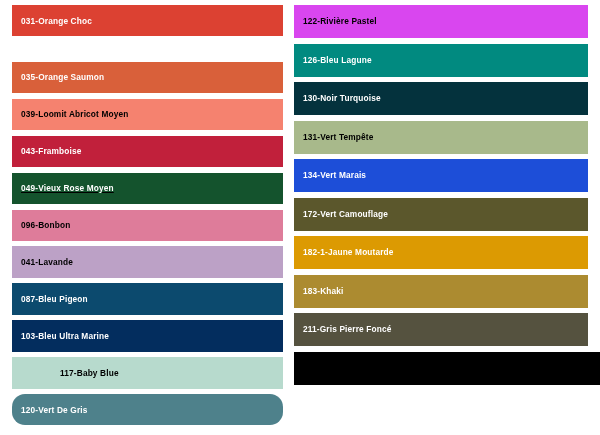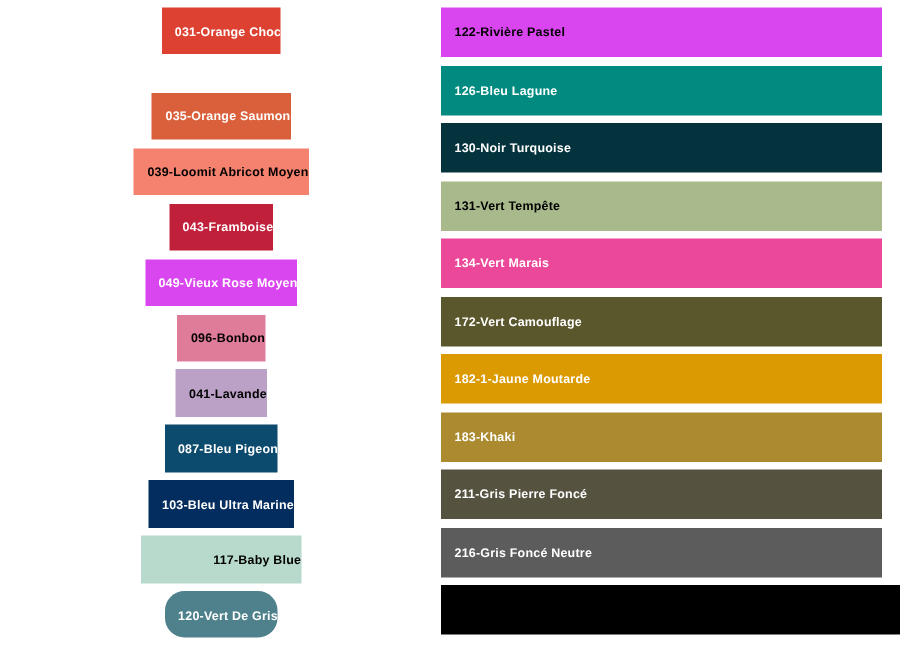--- a/index.html
+++ b/index.html
@@ -25,21 +25,20 @@
   }
   .swatch-column {
     display: flex;
     flex-direction: column;
     justify-content: flex-start;
   }
   .col-left {
     width: 290px;
     padding-left: 12px;
     padding-right: 7px;
-    align-items: center;
   }
   .col-right {
     width: 310px;
     padding-left: 4px;
     padding-right: 12px;
   }
   .swatch {
     position: relative;
     height: 33px;
     margin-bottom: 5.5px;
@@ -70,21 +69,21 @@
       </div>
       <div class="swatch label-light" style="background: rgb(217, 96, 58); margin-top: 20px;">
         <span class="swatch-label">035-Orange Saumon</span>
       </div>
       <div class="swatch label-dark" style="background: rgb(245, 130, 111);">
         <span class="swatch-label">039-Loomit Abricot Moyen</span>
       </div>
       <div class="swatch label-light" style="background: rgb(193, 32, 59);">
         <span class="swatch-label">043-Framboise</span>
       </div>
-      <div class="swatch label-light" style="background: #d946ef;">
+      <div class="swatch label-light" style="background: #14532d; text-decoration: underline;">
         <span class="swatch-label">049-Vieux Rose Moyen</span>
       </div>
       <div class="swatch label-dark" style="background: rgb(222, 124, 154);">
         <span class="swatch-label">096-Bonbon</span>
       </div>
       <div class="swatch label-dark" style="background: rgb(188, 161, 198);">
         <span class="swatch-label">041-Lavande</span>
       </div>
       <div class="swatch label-light" style="background: #0c4a6e;">
         <span class="swatch-label">087-Bleu Pigeon</span>
@@ -106,34 +105,31 @@
       </div>
       <div class="swatch label-light" style="background: rgb(1, 138, 128);">
         <span class="swatch-label">126-Bleu Lagune</span>
       </div>
       <div class="swatch label-light" style="background: rgb(4, 50, 61);">
         <span class="swatch-label">130-Noir Turquoise</span>
       </div>
       <div class="swatch label-dark" style="background: rgb(168, 185, 139);">
         <span class="swatch-label">131-Vert Tempête</span>
       </div>
-      <div class="swatch label-light" style="background: #ec4899;">
+      <div class="swatch label-light" style="background: #1d4ed8;">
         <span class="swatch-label">134-Vert Marais</span>
       </div>
       <div class="swatch label-light" style="background: rgb(91, 87, 44);">
         <span class="swatch-label">172-Vert Camouflage</span>
       </div>
       <div class="swatch label-light" style="background: rgb(220, 154, 2);">
         <span class="swatch-label">182-1-Jaune Moutarde</span>
       </div>
       <div class="swatch label-light" style="background: rgb(172, 139, 48);">
         <span class="swatch-label">183-Khaki</span>
       </div>
       <div class="swatch label-light" style="background: rgb(85, 82, 63);">
         <span class="swatch-label">211-Gris Pierre Foncé</span>
       </div>
-      <div class="swatch label-light" style="background: rgb(92, 92, 92);">
-        <span class="swatch-label">216-Gris Foncé Neutre</span>
-      </div>
       <div class="swatch label-light no-label" style="background: rgb(0, 0, 0); margin-right: -12px;"></div>
     </div>
 
 </div>
 
 </body></html>

